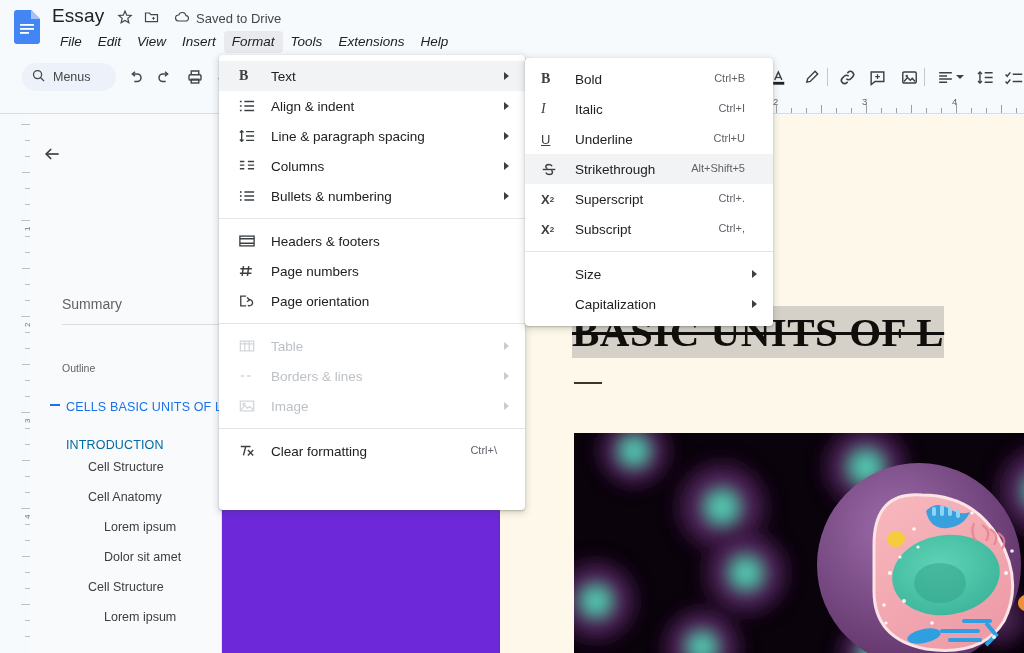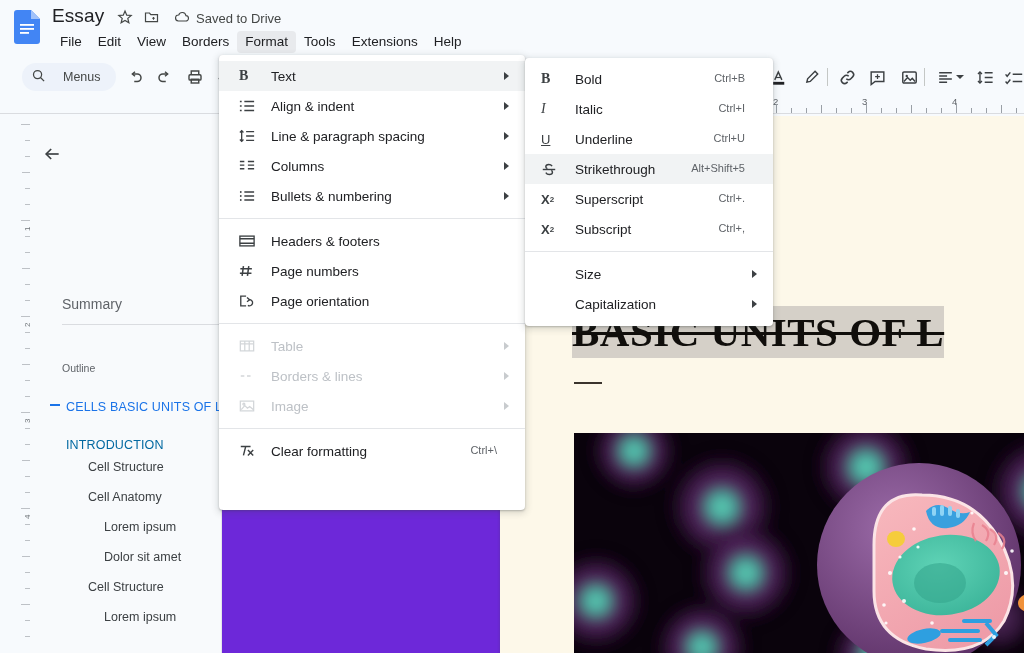--- a/index.html
+++ b/index.html
@@ -24,31 +24,31 @@
   #star-icon { left:117px; }
   #folder-icon { left:143px; }
   #cloud-icon  { left:173px; }
   #saved-state {
     position:absolute; left:196px; top:11px; font-size:13px; color:#444746; white-space:nowrap;
   }
 
   #menubar { position:absolute; left:52px; top:31px; height:22px; display:flex; align-items:center; }
   .menu-item {
     font-size:13.5px; color:#202124; padding:3px 8px; border-radius:4px;
-    cursor:default; white-space:nowrap; line-height:16px;
+    cursor:default; white-space:nowrap; line-height:16px;font-style:italic;
   }
   .menu-item.active { background:#E8EAED; }
 
   
   #toolbar {
     position:absolute; left:0; top:58px; width:1024px; height:38px; background:#F7FAFD;
   }
   #menus-pill {
     position:absolute; left:22px; top:5px; height:28px; width:94px;
-    background:#EDF2FA; border-radius:16px; display:flex; align-items:center; padding-left:9px; gap:17px;
+    background:#EDF2FA; border-radius:16px; display:flex; align-items:center; padding-left:9px; gap:7px;
   }
   #menus-pill .lbl { font-size:12.5px; color:#444746; }
   .tb-btn {
     position:absolute; top:6px; width:26px; height:26px; display:flex;
     align-items:center; justify-content:center; color:#444746; border-radius:4px;
   }
   .tb-sep { position:absolute; top:10px; width:1px; height:18px; background:#C4C7C5; }
 
   
   #ruler-h { position:absolute; left:0; top:96px; width:1024px; height:20px; background:#F7FAFD; }
@@ -182,21 +182,21 @@
       <path d="M6.5 18h11a4 4 0 0 0 .4-8 5.6 5.6 0 0 0-10.8-1A3.9 3.9 0 0 0 6.5 18z"></path>
     </svg>
   </div>
 
   <div id="saved-state">Saved to Drive</div>
 
   <div id="menubar">
     <div class="menu-item">File</div>
     <div class="menu-item">Edit</div>
     <div class="menu-item">View</div>
-    <div class="menu-item">Borders</div>
+    <div class="menu-item">Insert</div>
     <div class="menu-item active">Format</div>
     <div class="menu-item">Tools</div>
     <div class="menu-item">Extensions</div>
     <div class="menu-item">Help</div>
   </div>
 </div>
 
 <div id="toolbar">
 
   <div id="menus-pill">

